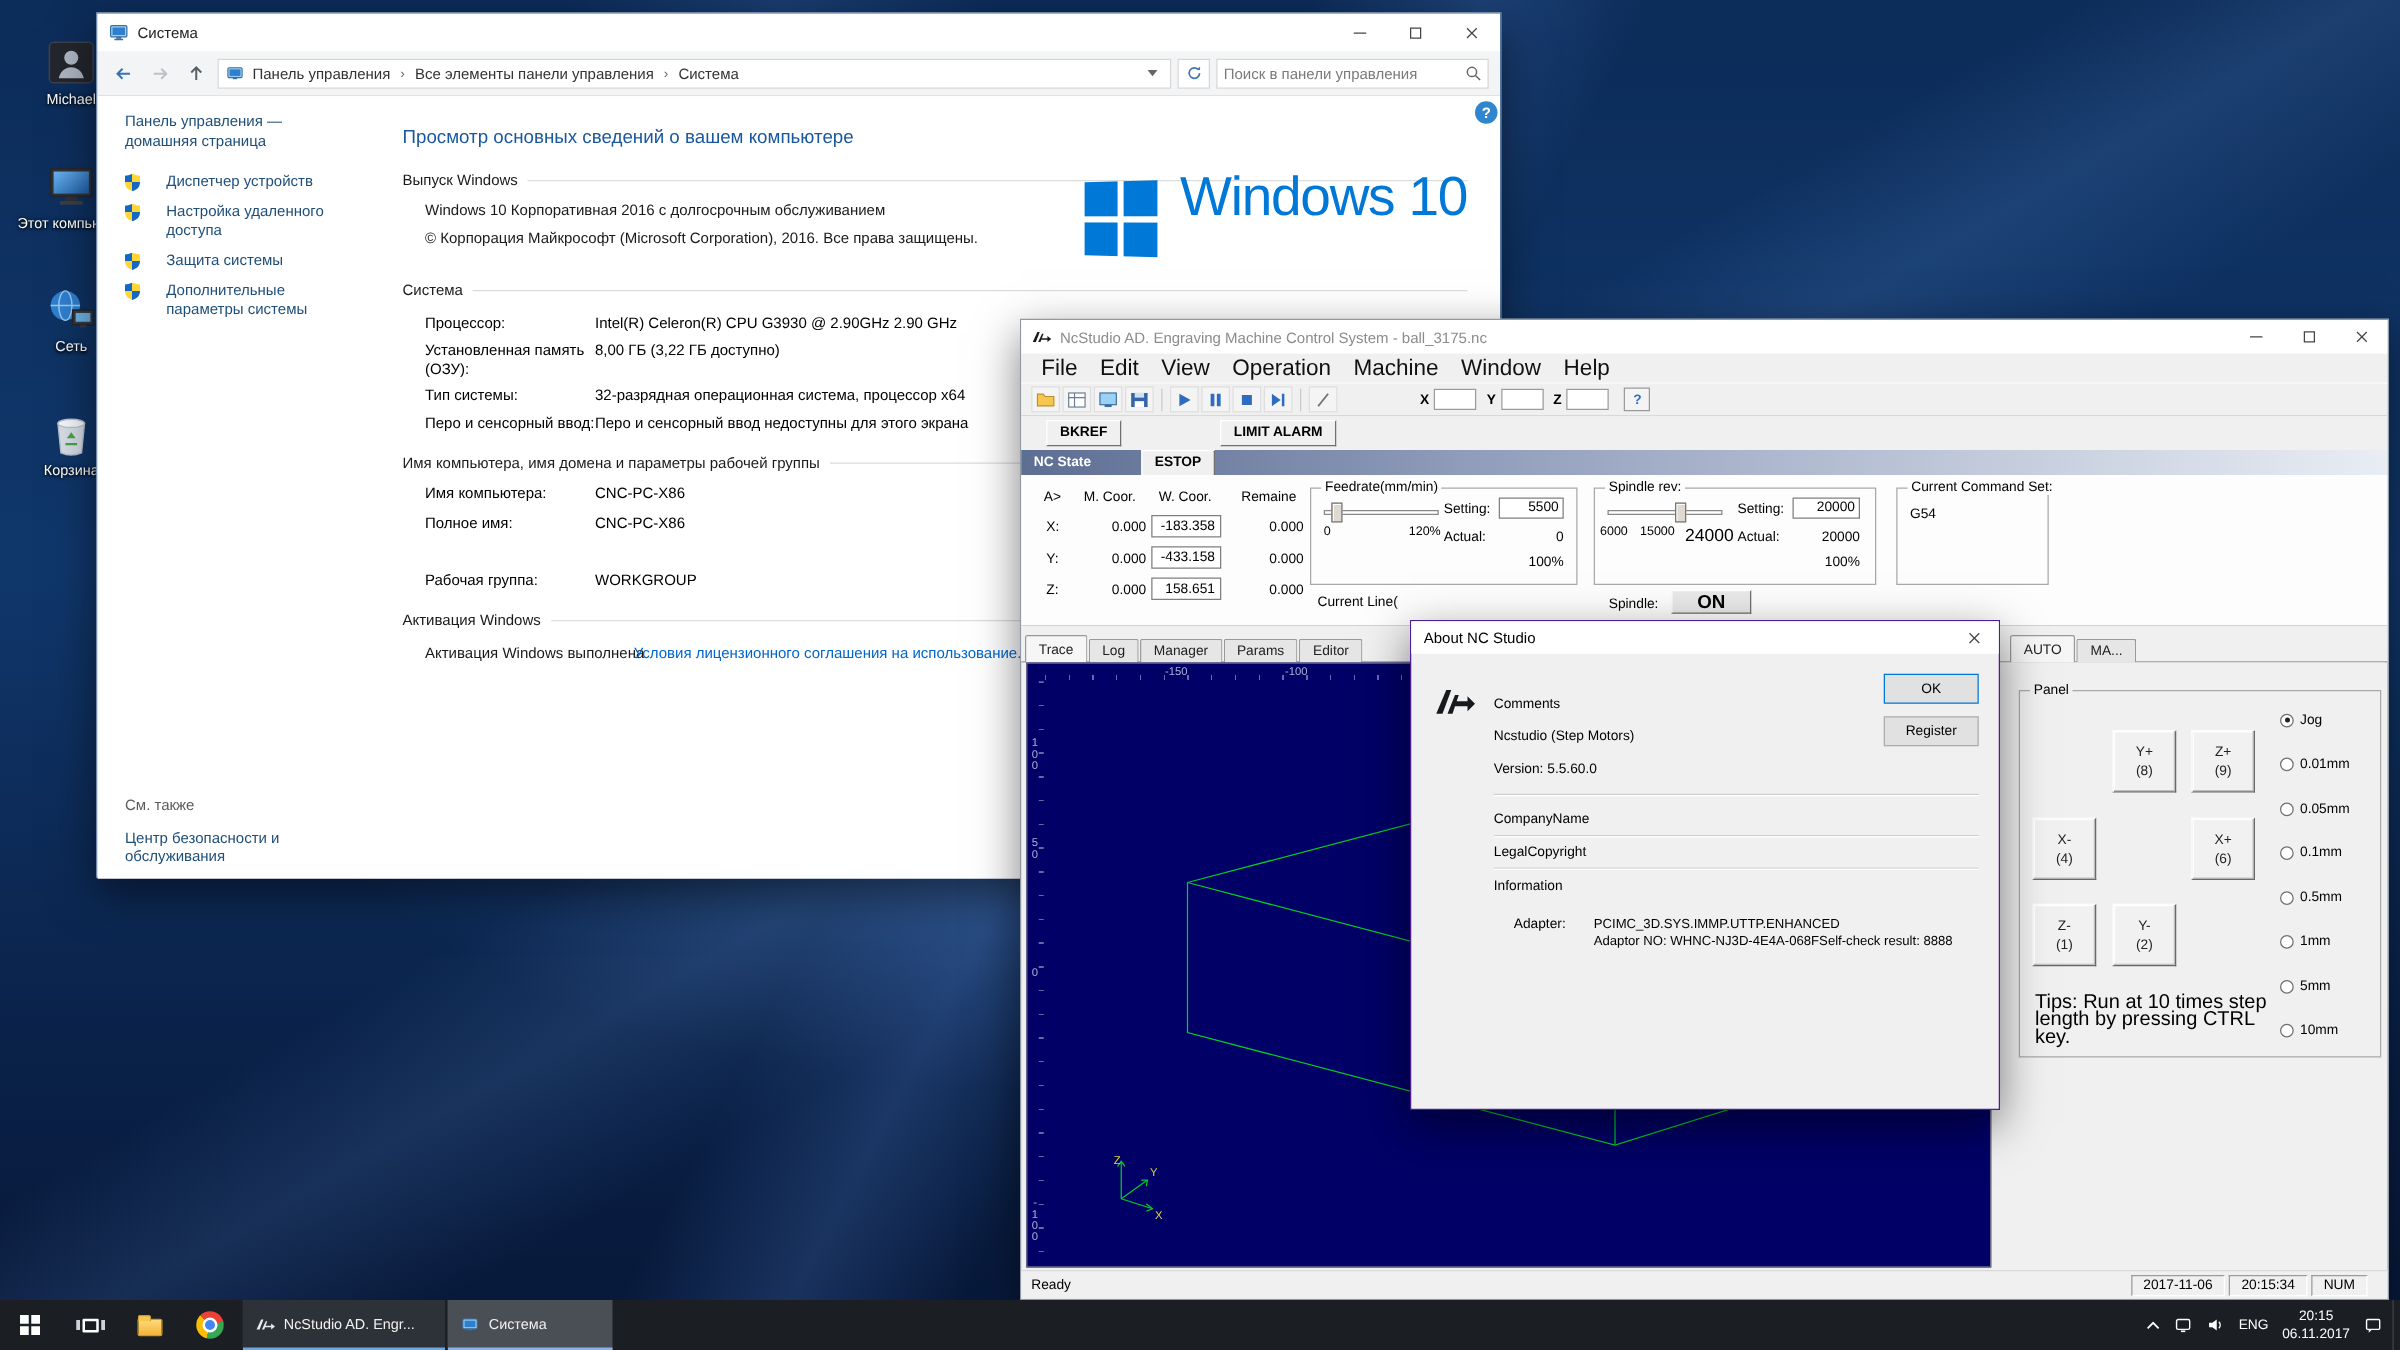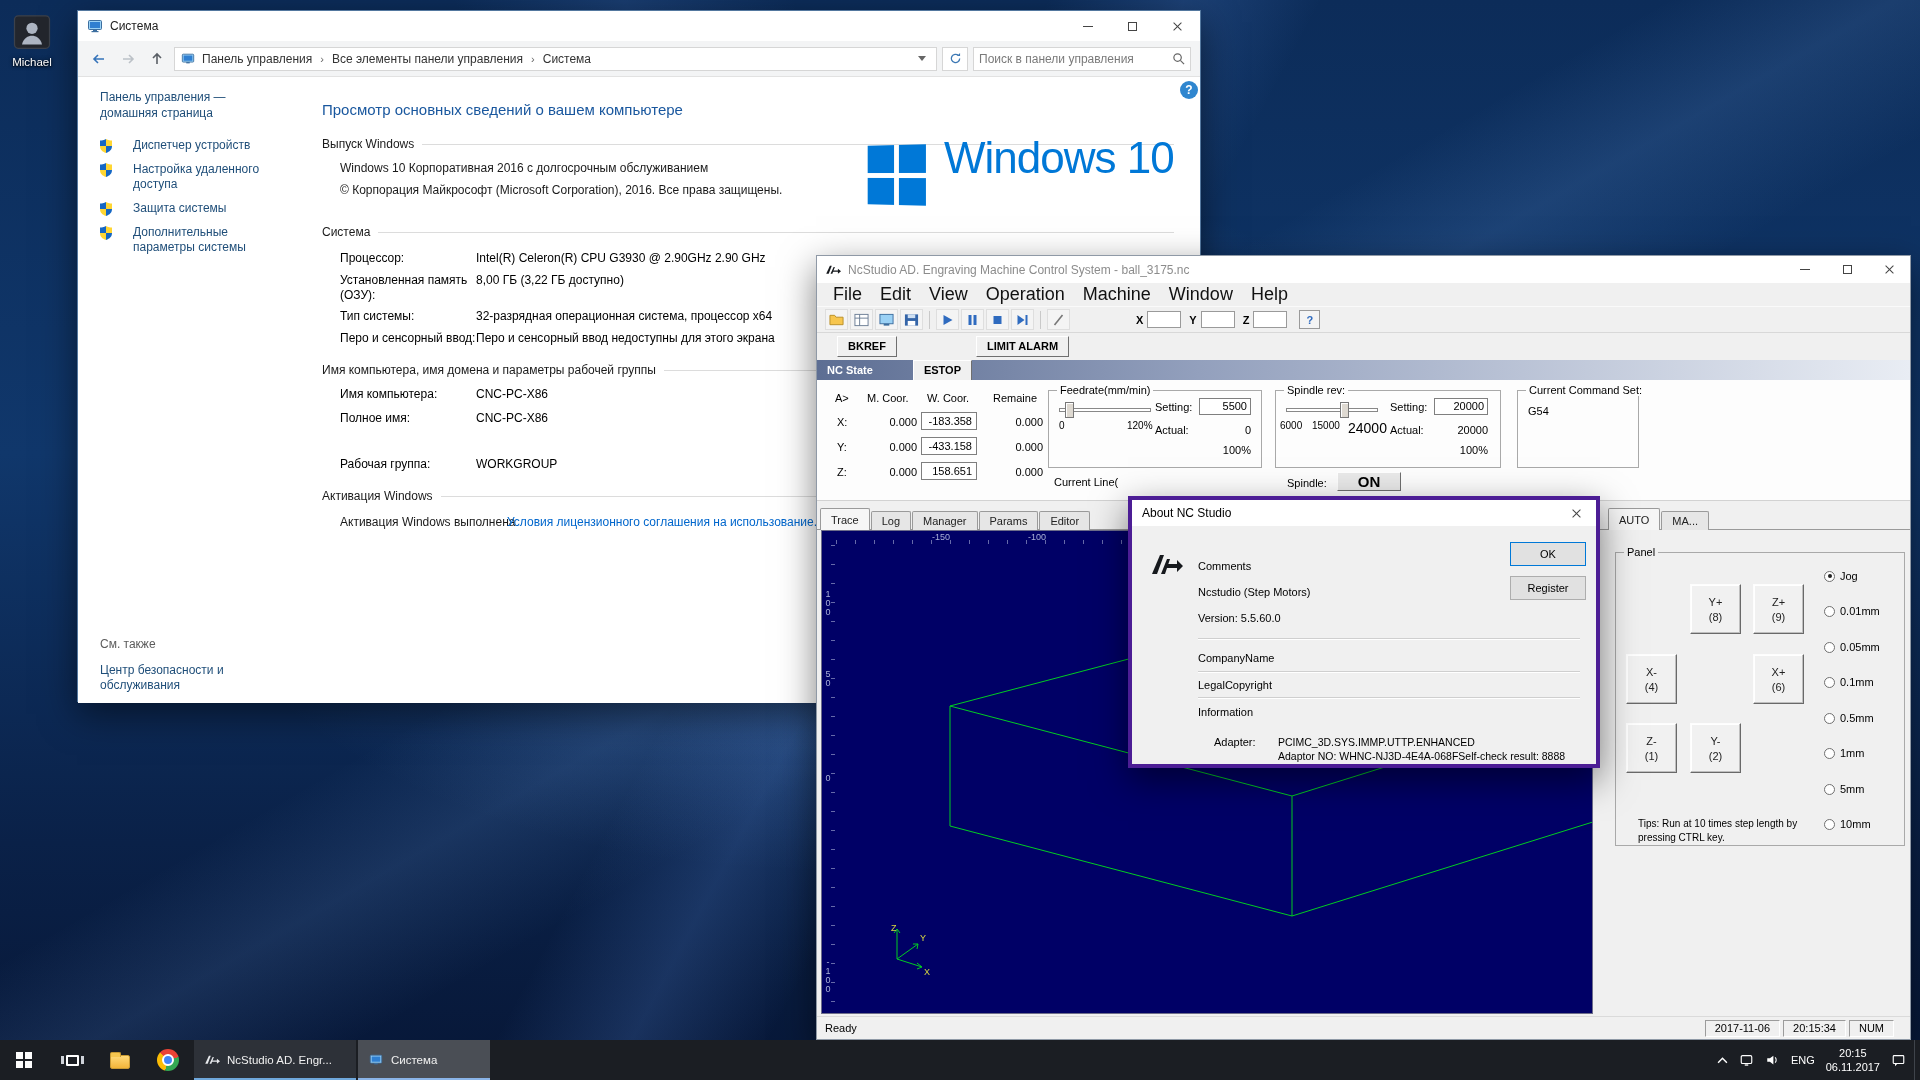--- a/index.html
+++ b/index.html
@@ -8,21 +8,21 @@
     font-family:"Liberation Sans","DejaVu Sans",sans-serif;
     background:
       radial-gradient(1000px 560px at 43% 47%, rgba(120,175,255,.30), rgba(120,175,255,0) 65%),
       linear-gradient(118deg, rgba(0,0,0,0) 42%, rgba(96,150,235,.20) 47.5%, rgba(0,0,0,0) 53%),
       linear-gradient(64deg, rgba(0,0,0,0) 40%, rgba(96,150,235,.16) 47%, rgba(0,0,0,0) 54%),
       linear-gradient(150deg, rgba(0,0,0,0) 44%, rgba(130,185,255,.13) 50%, rgba(0,0,0,0) 57%),
       linear-gradient(180deg, #0c2c59 0%, #10376b 42%, #0a2148 78%, #071737 100%);
   }
 
   
-  .dicons { position:absolute; left:12px; top:12px; width:90px; display:flex; flex-direction:row; gap:42px; z-index:1; }
+  .dicons { position:absolute; left:12px; top:30px; width:90px; display:flex; flex-direction:column; gap:42px; z-index:1; }
   .dicon { display:flex; flex-direction:column; align-items:center; gap:4px; cursor:default; }
   .dicon svg { width:40px; height:40px; }
   .dlabel { font-size:11.5px; color:#fff; text-align:center; line-height:13px;
             text-shadow:0 1px 2px rgba(0,0,0,.95), 0 0 4px rgba(0,0,0,.7); }
 
   
   .win { position:absolute; box-shadow:0 12px 34px rgba(0,0,0,.5); }
   .cap { width:45px; height:100%; display:flex; align-items:center; justify-content:center; color:#444; }
   .glyph-min { width:10px; height:1px; background:currentColor; }
   .glyph-max { width:9px; height:9px; border:1px solid currentColor; }
@@ -117,29 +117,29 @@
   .rl-top { position:absolute; top:1px; font-size:9px; color:#aab0d8; }
   .rl-left { position:absolute; left:1px; font-size:9px; color:#aab0d8; writing-mode:vertical-rl; text-orientation:upright; letter-spacing:-1px; }
   .axind { position:absolute; left:40px; top:388px; }
   .rpanel { position:absolute; left:778px; top:274px; width:313px; height:484px; background:#f0f0f0; }
   .rpanel .grp .gt { background:#f0f0f0; }
   .pgrp { left:20px; top:22px; width:290px; height:294px; }
   .jog { position:absolute; width:51px; height:50px; background:#f1f1f1; border:1px solid; border-color:#fdfdfd #696969 #696969 #fdfdfd; box-shadow:inset -1px -1px 0 #bfbfbf, inset 1px 1px 0 #fff; font-size:11px; color:#222; display:flex; flex-direction:column; align-items:center; justify-content:center; gap:3px; cursor:pointer; }
   .step { position:absolute; left:208px; display:flex; gap:5px; align-items:center; font-size:11px; cursor:pointer; }
   .radio { width:11px; height:11px; border-radius:50%; background:#fff; border:1px solid #707070; position:relative; flex:0 0 11px; }
   .radio.sel::after { content:""; position:absolute; inset:2.5px; border-radius:50%; background:#222; }
-  .tips { position:absolute; left:22px; top:242px; width:192px; font-size:10px; line-height:14px;margin-top:22px; }
+  .tips { position:absolute; left:12px; top:242px; width:192px; font-size:16px; line-height:14px; }
   .nc-status { position:absolute; left:0; bottom:0; width:100%; height:23px; background:#f0f0f0; border-top:1px solid #dadada; display:flex; align-items:center; font-size:11px; }
   .sb-ready { margin-left:8px; }
   .sb-fill { flex:1; }
   .sbcell { height:17px; line-height:15px; padding:0 9px; border:1px solid; border-color:#9b9b9b #fff #fff #9b9b9b; margin-left:3px; text-align:center; }
   .sb-last { margin-right:16px; }
 
   
-  .about { left:1128px; top:496px; width:472px; height:272px; background:#f0f0f0; border:4px solid #4c1d95; z-index:30; }
+  .about { left:1128px; top:496px; width:472px; height:392px; background:#f0f0f0; border:1px solid #4c1d95; z-index:30; }
   .ab-tb { height:26px; background:#fff; display:flex; align-items:center; }
   .ab-title { font-size:12px; color:#000; margin-left:10px; }
   .ab-close { margin-left:auto; width:40px; height:100%; display:flex; align-items:center; justify-content:center; color:#444; cursor:pointer; }
   .ab-body { position:relative; height:278px; font-size:11px; }
   .ab-icon { position:absolute; left:18px; top:26px; width:34px; height:26px; }
   .ab-div { position:absolute; left:66px; right:16px; height:2px; border-top:1px solid #cfcfcf; border-bottom:1px solid #fff; }
   .ab-btn { position:absolute; left:378px; width:76px; height:24px; background:#e1e1e1; border:1px solid #adadad; font-size:11px; text-align:center; line-height:22px; cursor:pointer; }
   .ab-btn.def { border-color:#0078d7; }
 
   

